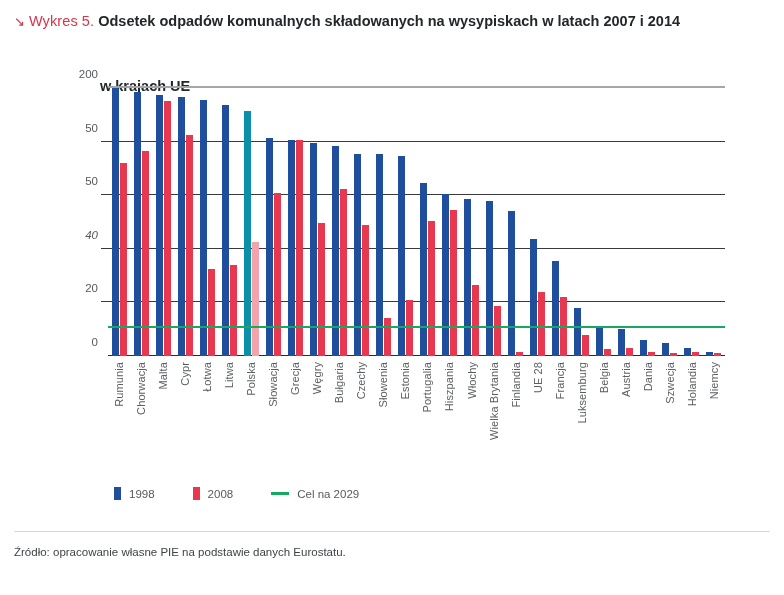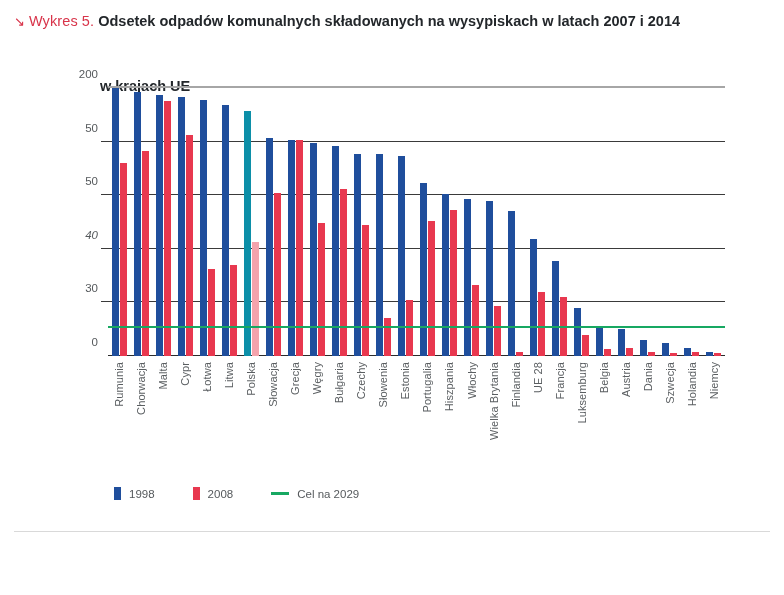--- a/index.html
+++ b/index.html
@@ -153,21 +153,21 @@
   <span class="title-line title-line2">
     <span class="title-main">w krajach UE</span>
   </span>
 </div>
 
 <div class="chart-area">
   <div class="ytick-wrap" id="ytick-wrap">
       <div class="grid-line zero" style="bottom: 0%;"></div>
       <div class="ytick-label" style="bottom: 0%;">0</div>
       <div class="grid-line" style="bottom: 20%;"></div>
-      <div class="ytick-label" style="bottom: 20%;">30</div>
+      <div class="ytick-label" style="bottom: 20%;">20</div>
       <div class="ytick-mark" style="bottom: 20%;"></div>
       <div class="grid-line" style="bottom: 40%;"></div>
       <div class="ytick-label" style="bottom: 40%; font-style: italic;">40</div>
       <div class="ytick-mark" style="bottom: 40%;"></div>
       <div class="grid-line" style="bottom: 60%;"></div>
       <div class="ytick-label" style="bottom: 60%;">50</div>
       <div class="ytick-mark" style="bottom: 60%;"></div>
       <div class="grid-line" style="bottom: 80%;"></div>
       <div class="ytick-label" style="bottom: 80%;">50</div>
       <div class="ytick-mark" style="bottom: 80%;"></div>
@@ -388,13 +388,14 @@
       <span>2008</span>
     </div>
     <div class="legend-item">
       <span class="swatch line" style="background: rgb(23, 168, 98);"></span>
       <span>Cel na 2029</span>
     </div>
   </div>
 
 <div class="rule"></div>
 <div class="footnotes">
+  <span class="footnote">Źródło: opracowanie własne PIE na podstawie danych Eurostatu.</span>
 </div>
 
 </body></html>

